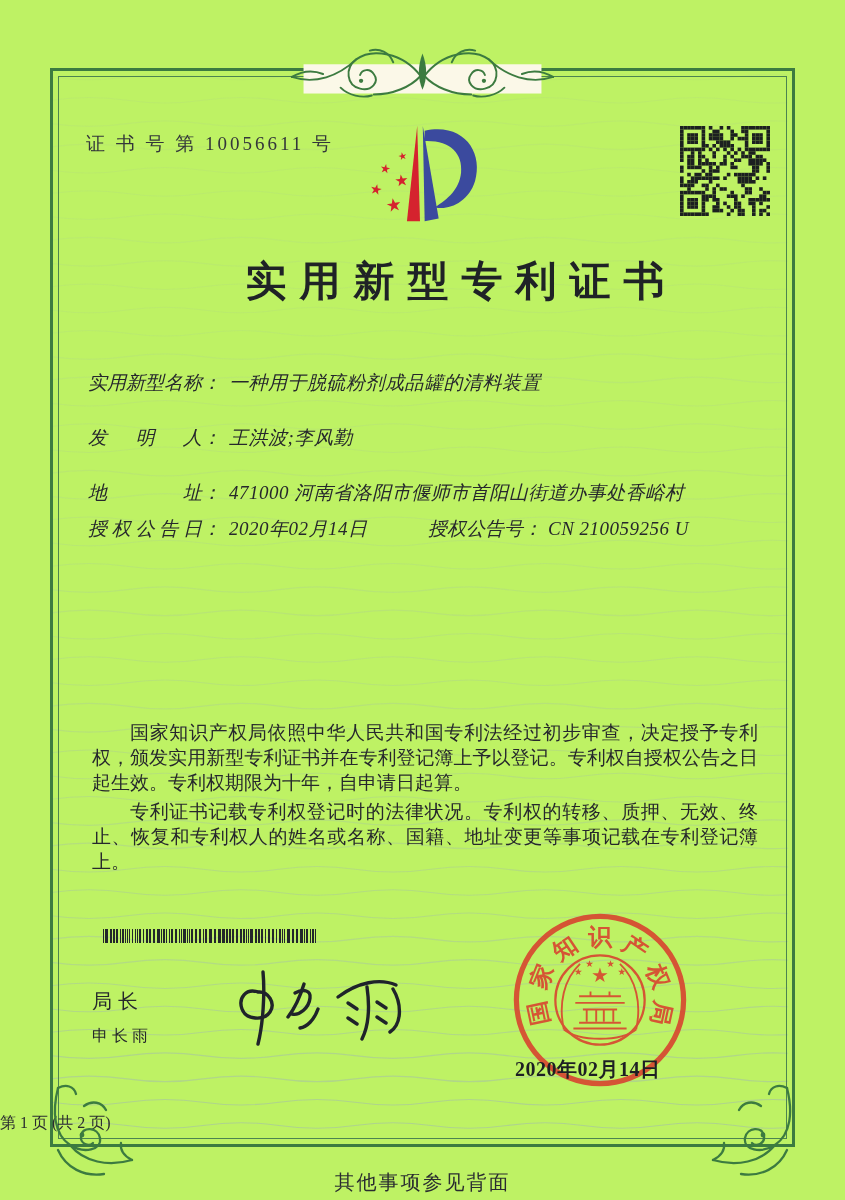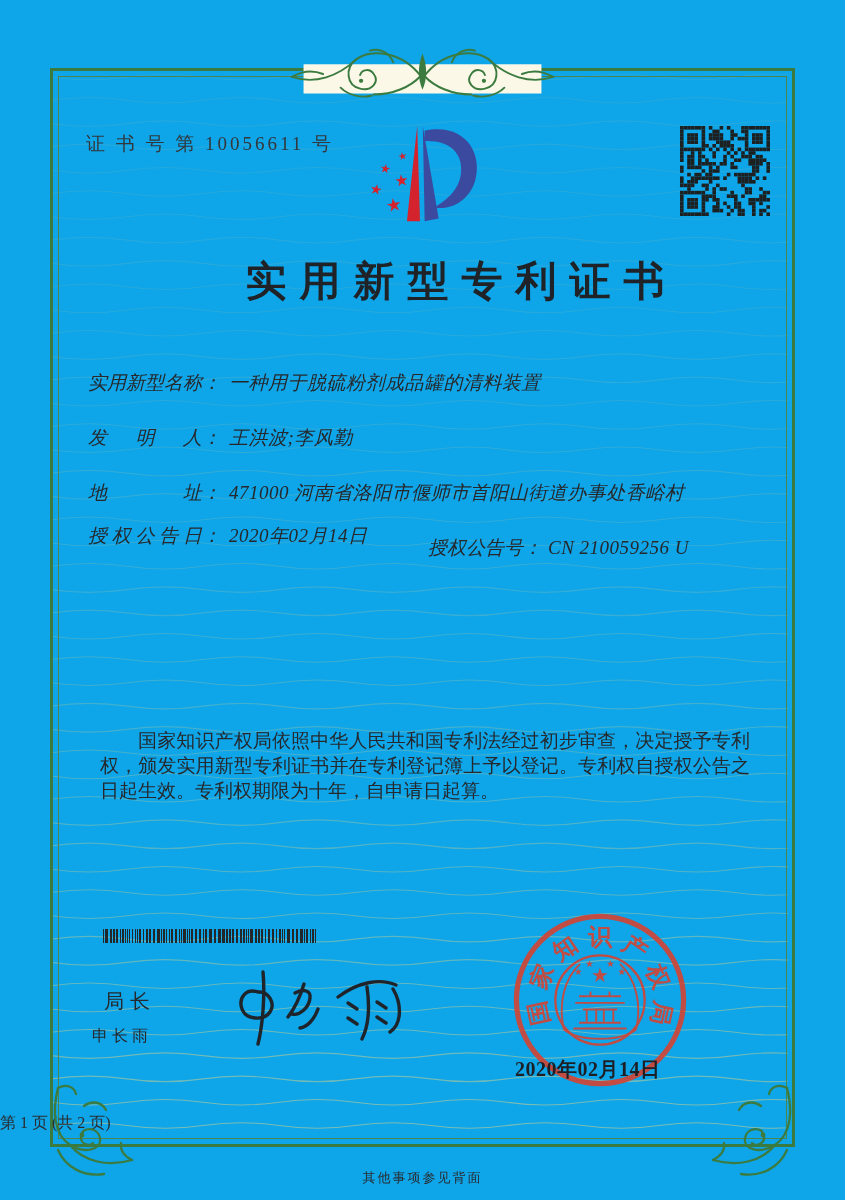--- a/index.html
+++ b/index.html
@@ -1,47 +1,47 @@
 <!DOCTYPE html>
 <html><head>
 <meta charset="utf-8">
 <style>
   html,body{margin:0;padding:0;background:#e8e4d4;}
-  .page{position:relative;width:845px;height:1200px;margin:0 auto;background:#0ea5e9;
+  .page{position:relative;width:845px;height:1200px;margin:0 auto;background:#bef264;
         font-family:"Liberation Serif","DejaVu Serif",serif;color:#26282c;overflow:hidden;}
   .abs{position:absolute;}
   
   .frame-outer{left:50px;top:68px;width:739px;height:1073px;border:3px solid #3c7b40;}
   .frame-inner{left:58px;top:76px;width:727px;height:1061px;border:1px solid #4c8450;}
   
   .cert-no{left:86px;top:131px;font-size:19px;letter-spacing:3px;color:#33363a;}
   .title{left:0;top:254px;width:845px;text-align:center;font-size:41px;font-weight:bold;
          letter-spacing:13px;color:#1f2226;margin-left:39px;}
   
   .fields{left:88px;top:370px;width:680px;font-size:19px;font-style:italic;}
   .frow{position:relative;height:26px;margin-bottom:29px;white-space:nowrap;}
-  .frow.gap-sm{margin-bottom:17px;}
+  .frow.gap-sm{margin-bottom:10px;}
   .flabel{display:inline-block;width:114px;text-align:justify;text-align-last:justify;
           -moz-text-align-last:justify;vertical-align:top;}
   .fcolon{display:inline-block;margin-right:8px;}
   .fvalue{letter-spacing:0.5px;}
-  .grant-pair2{position:absolute;left:340px;top:12px;white-space:nowrap;}
+  .grant-pair2{position:absolute;left:340px;top:0;white-space:nowrap;}
   .grant-pair2 .fcolon{margin-right:6px;}
   
   .body-text{left:88px;top:716px;width:674px;font-size:19px;line-height:25px;text-align:justify;}
-  .body-text p{margin:12px;text-indent:2em;}
+  .body-text p{margin:4px;text-indent:2em;}
   
   .barcode{left:103px;top:929px;width:217px;height:14px;}
-  .signatory-title{left:104px;top:988px;font-size:20px;letter-spacing:6px;}
+  .signatory-title{left:92px;top:988px;font-size:20px;letter-spacing:6px;}
   .signatory-name{left:92px;top:1026px;font-size:16px;letter-spacing:4px;}
   .signature{left:228px;top:964px;width:215px;height:88px;}
   .seal{left:505px;top:905px;width:190px;height:190px;}
   .seal-date{left:515px;top:1056px;font-size:20px;letter-spacing:0.5px;color:#1d1f24;font-weight:bold;}
   .page-info{left:0;top:1113px;width:845px;text-align:left;font-size:16px;color:#2a2c30;}
-  .back-note{left:0;top:1169px;width:845px;text-align:center;font-size:13px;color:#2a2c30;letter-spacing:2px;}
+  .back-note{left:0;top:1169px;width:845px;text-align:center;font-size:20px;color:#2a2c30;letter-spacing:2px;}
   .logo{left:350px;top:116px;width:140px;height:118px;}
   .qr{left:680px;top:126px;width:90px;height:90px;}
   .waves{left:51px;top:69px;width:737px;height:1071px;pointer-events:none;}
   .top-ornament{left:247px;top:42px;width:351px;height:66px;}
   .corner-ornament{width:110px;height:110px;}
   .corner-left{left:40px;top:1084px;}
   .corner-right{left:695px;top:1084px;transform:scaleX(-1);}
 </style>
 </head>
 <body>
@@ -464,20 +464,21 @@
     <div class="frow">
       <span class="flabel">授权公告日</span><span class="fcolon">：</span><span class="fvalue">2020年02月14日</span>
       <span class="grant-pair2">
         <span>授权公告号</span><span class="fcolon">：</span><span class="fvalue">CN 210059256 U</span>
       </span>
     </div>
   </div>
 
   <div class="abs body-text">
     <p>国家知识产权局依照中华人民共和国专利法经过初步审查，决定授予专利权，颁发实用新型专利证书并在专利登记簿上予以登记。专利权自授权公告之日起生效。专利权期限为十年，自申请日起算。</p>
+    <p>专利证书记载专利权登记时的法律状况。专利权的转移、质押、无效、终止、恢复和专利权人的姓名或名称、国籍、地址变更等事项记载在专利登记簿上。</p>
   </div>
 
   <svg class="abs barcode" id="barcode-svg" viewBox="0 0 217 14" preserveAspectRatio="none">
       <rect x="0" y="0" width="1" height="14" fill="#23272a"></rect>
       <rect x="2" y="0" width="3" height="14" fill="#23272a"></rect>
       <rect x="7" y="0" width="2" height="14" fill="#23272a"></rect>
       <rect x="10" y="0" width="2" height="14" fill="#23272a"></rect>
       <rect x="13" y="0" width="2" height="14" fill="#23272a"></rect>
       <rect x="17" y="0" width="1" height="14" fill="#23272a"></rect>
       <rect x="19" y="0" width="2" height="14" fill="#23272a"></rect>

